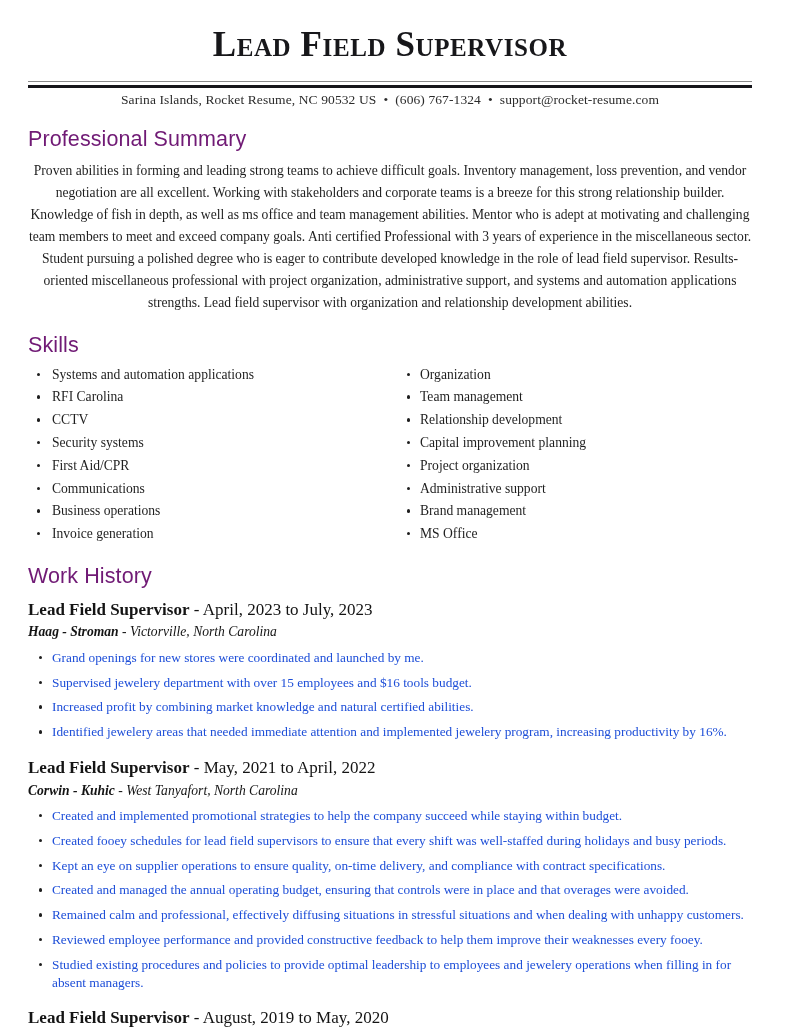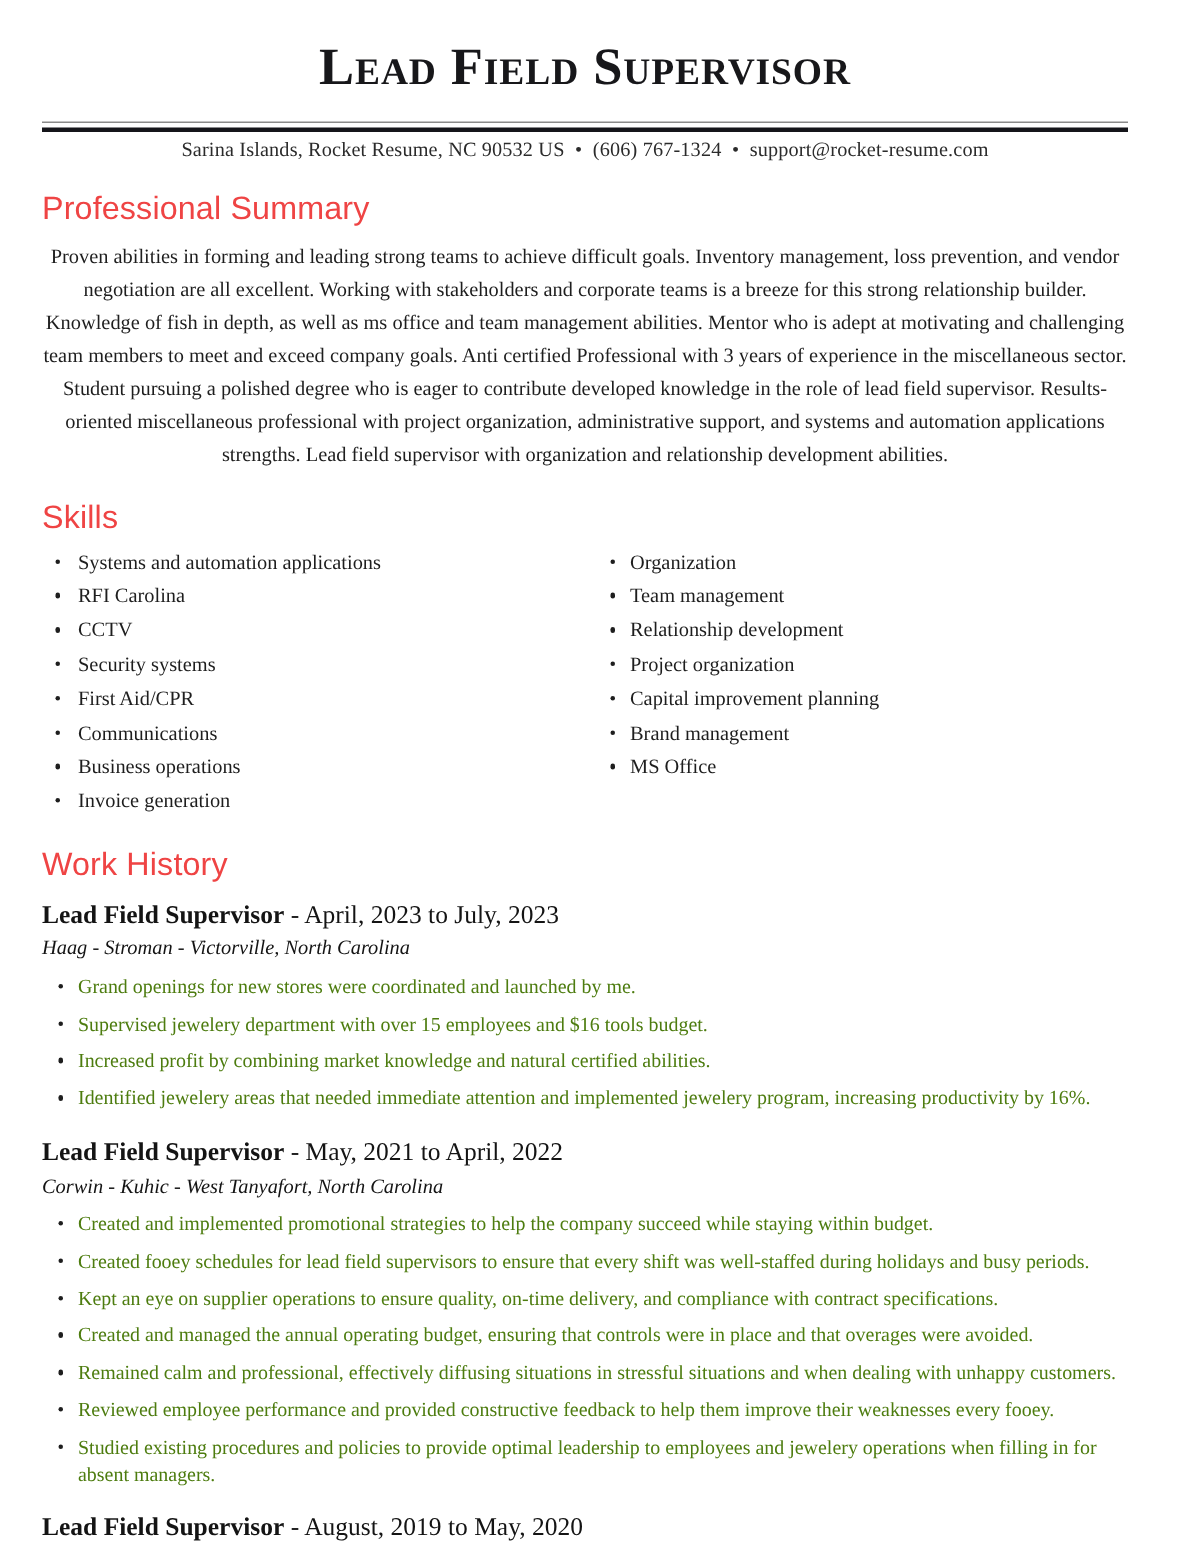--- a/index.html
+++ b/index.html
@@ -73,21 +73,21 @@
   }
 
   
   .section {
     margin-top: 19px;
   }
   .section-heading {
     font-family: "Liberation Sans", "DejaVu Sans", sans-serif;
     font-weight: normal;
     font-size: 21.5px;
-    color: #ef4444;
+    color: #701a75;
     margin: 0 0 8px 0;
     letter-spacing: 0.1px;
   }
 
   .summary-text {
     font-size: 13.6px;
     line-height: 1.62;
     text-align: center;
     color: #1e1e1e;
     margin: 0;
@@ -151,21 +151,21 @@
   .job-title-line .job-dates {
     font-weight: normal;
   }
   .job-company-line {
     font-size: 13.6px;
     line-height: 1.5;
     color: #141414;
     margin-bottom: 5px;
   }
   .job-company-line .company {
-    font-weight: normal;
+    font-weight: bold;
     font-style: italic;
   }
   .job-company-line .loc-dash {
     font-style: normal;
     font-weight: normal;
   }
   .job-company-line .location {
     font-style: italic;
     font-weight: normal;
   }
@@ -173,21 +173,21 @@
     list-style: none;
     margin: 6px 0 0 0;
     padding: 0;
   }
   ul.job-bullets > li {
     position: relative;
     padding-left: 24px;
     font-size: 13.3px;
     line-height: 1.33;
     margin-bottom: 7.2px;
-    color: #4d7c0f;
+    color: #1d4ed8;
   }
   ul.job-bullets > li::before {
     content: "";
     position: absolute;
     left: 11px;
     top: 7px;
     width: 3.2px;
     height: 3.2px;
     border-radius: 50%;
     background: #1e1e1e;
@@ -230,22 +230,23 @@
             <li>Communications</li>
             <li>Business operations</li>
             <li>Invoice generation</li>
           </ul>
       </div>
       <div class="skills-col right">
         <ul class="bullets" id="skills-right">
             <li>Organization</li>
             <li>Team management</li>
             <li>Relationship development</li>
+            <li>Capital improvement planning</li>
             <li>Project organization</li>
-            <li>Capital improvement planning</li>
+            <li>Administrative support</li>
             <li>Brand management</li>
             <li>MS Office</li>
           </ul>
       </div>
     </div>
   </div>
 
   <div class="section work-section">
     <h2 class="section-heading">Work History</h2>
     <div id="jobs-container">

